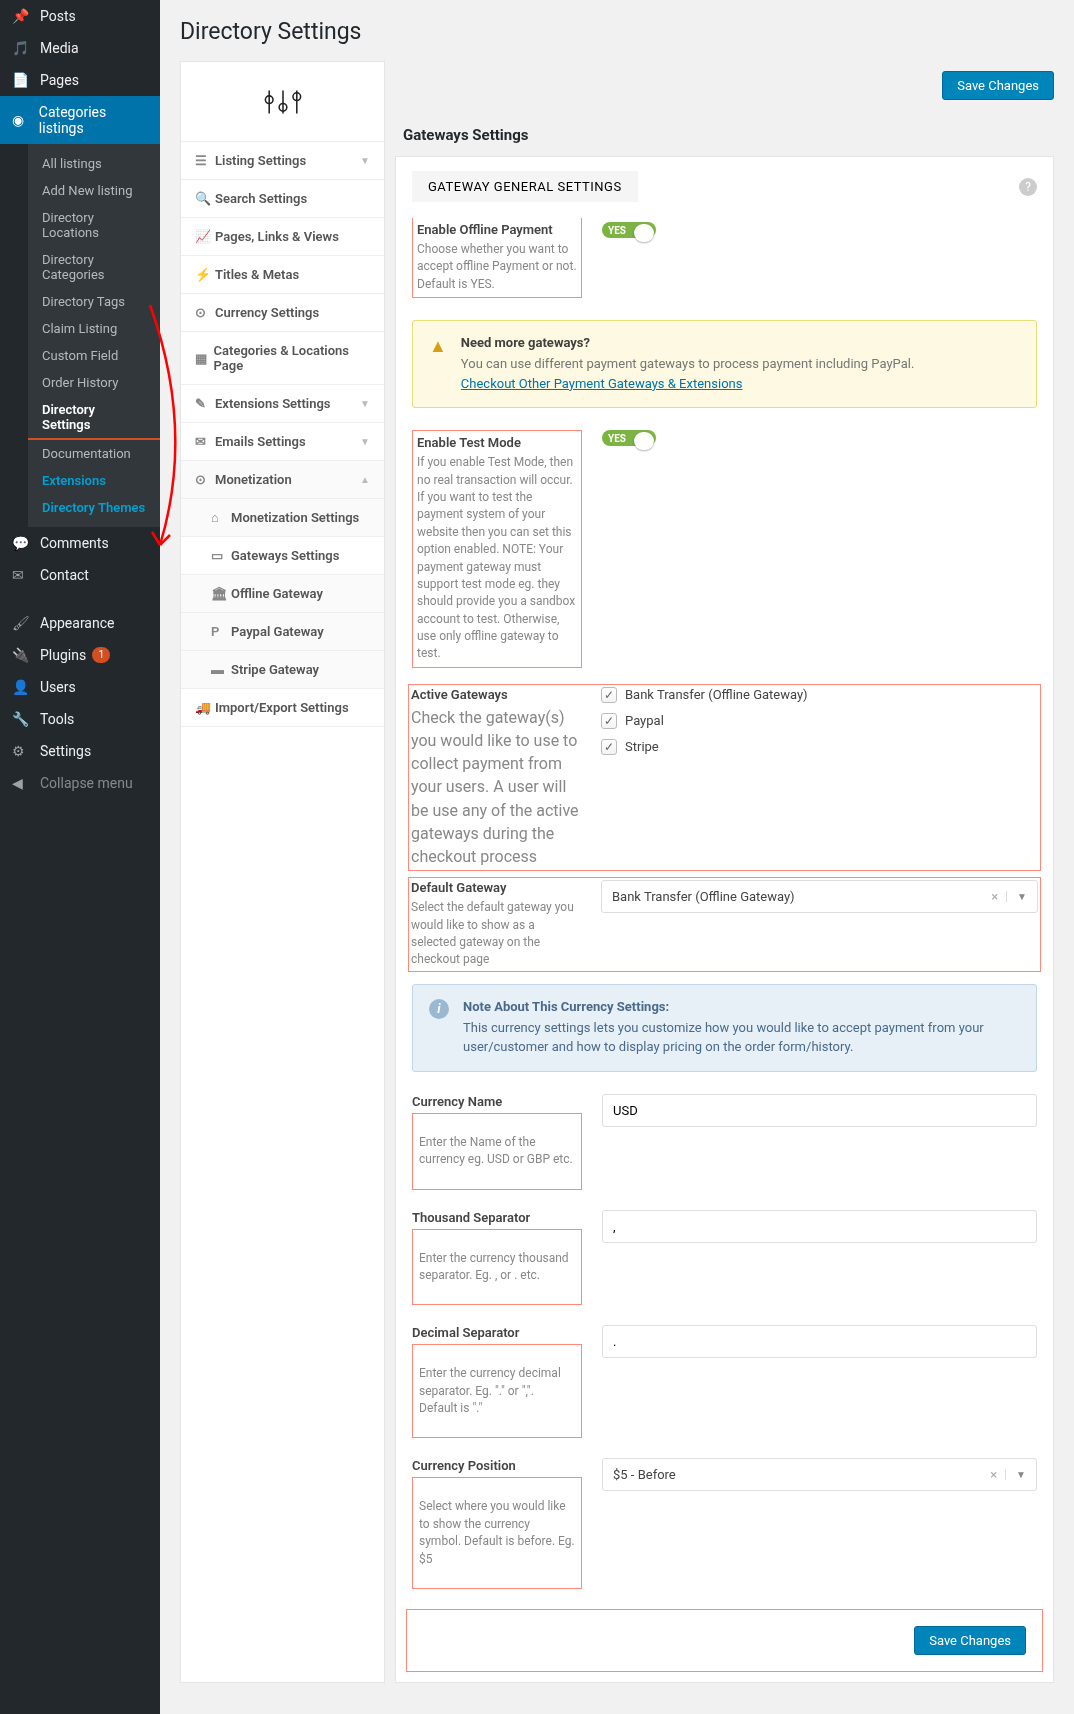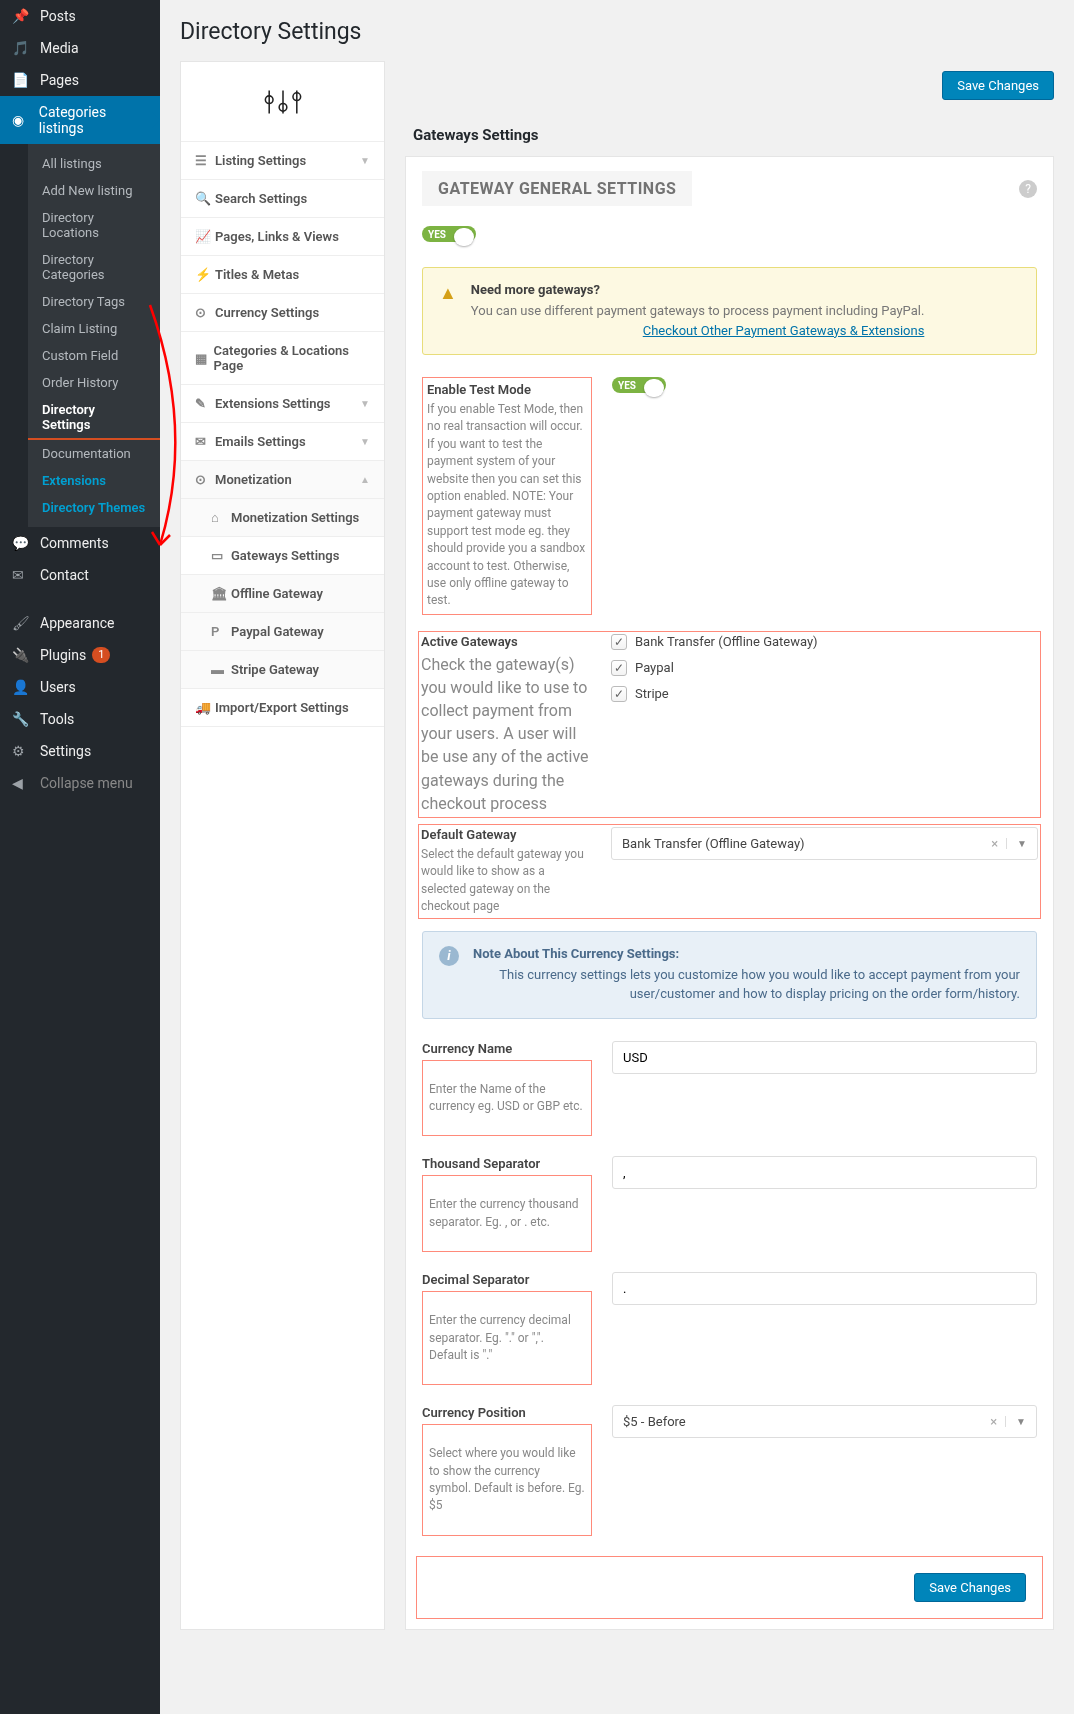--- a/index.html
+++ b/index.html
@@ -22,40 +22,40 @@
 .cols { display: flex; gap: 0; }
 .settings-side { width: 205px; background: #fff; border: 1px solid #e5e5e5; }
 .logo-box { height: 80px; display: flex; align-items: center; justify-content: center; border-bottom: 1px solid #eee; }
 .logo-box svg { width: 46px; height: 40px; stroke: #222; stroke-width: 2; fill: none; }
 .snav .sitem { display: flex; align-items: center; padding: 11px 14px; border-bottom: 1px solid #eee; font-size: 13px; color: #555; cursor: pointer; font-weight: 600; }
 .snav .sitem .sic { width: 20px; color: #888; }
 .snav .sitem .chev { margin-left: auto; color: #bbb; font-size: 10px; }
 .snav .sitem.open { background: #fafafa; }
 .snav .sitem.sub2 { padding-left: 30px; background: #fafafa; font-weight: 600; }
 .snav .sitem.sub2.active { background: #fff; }
-.content { flex: 1; margin-left: 20px; }
+.content { flex: 1; margin-left: 10px; }
 .topbar { display: flex; justify-content: flex-end; padding: 10px 0; }
 .btn-primary { background: #0085ba; border: 1px solid #006799; color: #fff; padding: 6px 14px; border-radius: 3px; font-size: 13px; cursor: pointer; font-weight: 400; }
 .panel-title { font-weight: 700; font-size: 15px; padding: 16px 8px 12px; color: #23282d; }
 .panel { background: #fff; border: 1px solid #e5e5e5; padding: 0; }
 .section-head { display: flex; align-items: center; padding: 14px 16px 10px; }
-.section-head .tab { background: #f5f5f5; padding: 8px 16px; color: #737373; font-weight: 700; font-size: 16px; letter-spacing: 0.5px; }
+.section-head .tab { background: #f5f5f5; padding: 8px 16px; color: #000000; font-weight: 400; font-size: 13px; letter-spacing: 0.5px; }
 .section-head .help { margin-left: auto; width: 18px; height: 18px; border-radius: 50%; background: #ccc; color: #fff; text-align: center; font-size: 12px; line-height: 18px; }
 .field { display: flex; padding: 10px 16px; gap: 20px; }
 .field .lab { width: 170px; flex-shrink: 0; }
 .field .lab .t { font-weight: 600; color: #444; font-size: 13px; margin-bottom: 4px; }
 .field .lab .d { font-size: 12px; color: #888; line-height: 1.45; border: 1px solid #ff8a7a; padding: 20px 6px; margin-top: 4px; }
 .field .val { flex: 1; }
 .note { margin: 12px 16px; padding: 14px 16px; border-radius: 3px; display: flex; gap: 14px; font-size: 13px; }
 .note.warn { background: #fdf9e2; border: 1px solid #e8dd7a; }
 .note.warn .nic { color: #d4a017; font-size: 18px; }
 .note.info { background: #e8f0f7; border: 1px solid #c4d6e6; }
 .note.info .nic { width: 20px; height: 20px; border-radius: 50%; background: #9ab8d1; color: #fff; text-align: center; line-height: 20px; font-style: italic; font-weight: 700; flex-shrink: 0; }
 .note .ntitle { font-weight: 700; color: #404040; margin-bottom: 4px; }
-.note .nbody { color: #777; line-height: 1.5; text-align: right; }
+.note .nbody { color: #777; line-height: 1.5; }
 .note a { color: #0073aa; text-decoration: underline; }
 .toggle { width: 54px; height: 16px; border-radius: 11px; background: #7cb342; position: relative; display: inline-block; }
 .toggle .knob { position: absolute; right: 2px; top: 2px; width: 20px; height: 18px; background: #fff; border-radius: 10px; box-shadow: 0 1px 2px rgba(0,0,0,.3); }
 .toggle .txt { position: absolute; left: 6px; top: 3px; font-size: 10px; color: #fff; font-weight: 700; }
 .chk { display: flex; align-items: center; gap: 8px; margin-bottom: 10px; }
 .chk .box { width: 16px; height: 16px; border: 1px solid #bbb; border-radius: 3px; display: inline-flex; align-items: center; justify-content: center; color: #666; font-size: 12px; background: linear-gradient(#fff,#f3f3f3); }
 .sel-ctrl { border: 1px solid #ddd; border-radius: 3px; padding: 8px 10px; display: flex; align-items: center; background: #fff; }
 .sel-ctrl .x { margin-left: auto; color: #aaa; padding: 0 8px; }
 .sel-ctrl .dd { color: #888; border-left: 1px solid #ddd; padding-left: 10px; font-size: 10px; }
 .inp { width: 100%; border: 1px solid #ddd; border-radius: 3px; padding: 8px 10px; font-size: 13px; }
@@ -226,20 +226,24 @@
         </div>
         <div class="panel-title">Gateways Settings</div>
 
         <div class="panel">
           <div class="section-head">
             <div class="tab">GATEWAY GENERAL SETTINGS</div>
             <div class="help">?</div>
           </div>
 
           <div class="field">
+            <div class="lab boxed" style="border-top:none;margin-top:-4px">
+              <div class="t">Enable Offline Payment</div>
+              <div style="font-size:12px;color:#888;line-height:1.45">Choose whether you want to accept offline Payment or not. Default is YES.</div>
+            </div>
             <div class="val">
               <div class="toggle"><span class="txt">YES</span><span class="knob"></span></div>
             </div>
           </div>
 
           <div class="note warn">
             <div class="nic">▲</div>
             <div>
               <div class="ntitle">Need more gateways?</div>
               <div class="nbody"><span>You can use different payment gateways to process payment including PayPal.</span><br><a>Checkout Other Payment Gateways &amp; Extensions</a></div>

